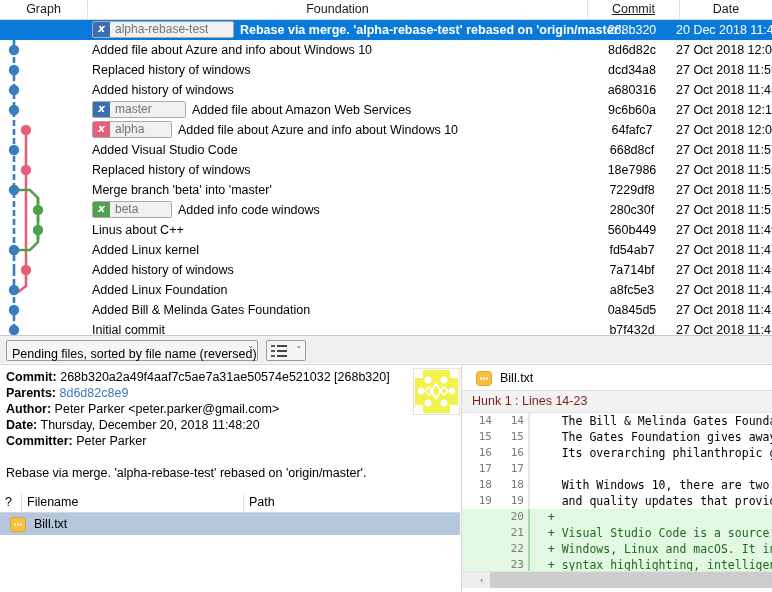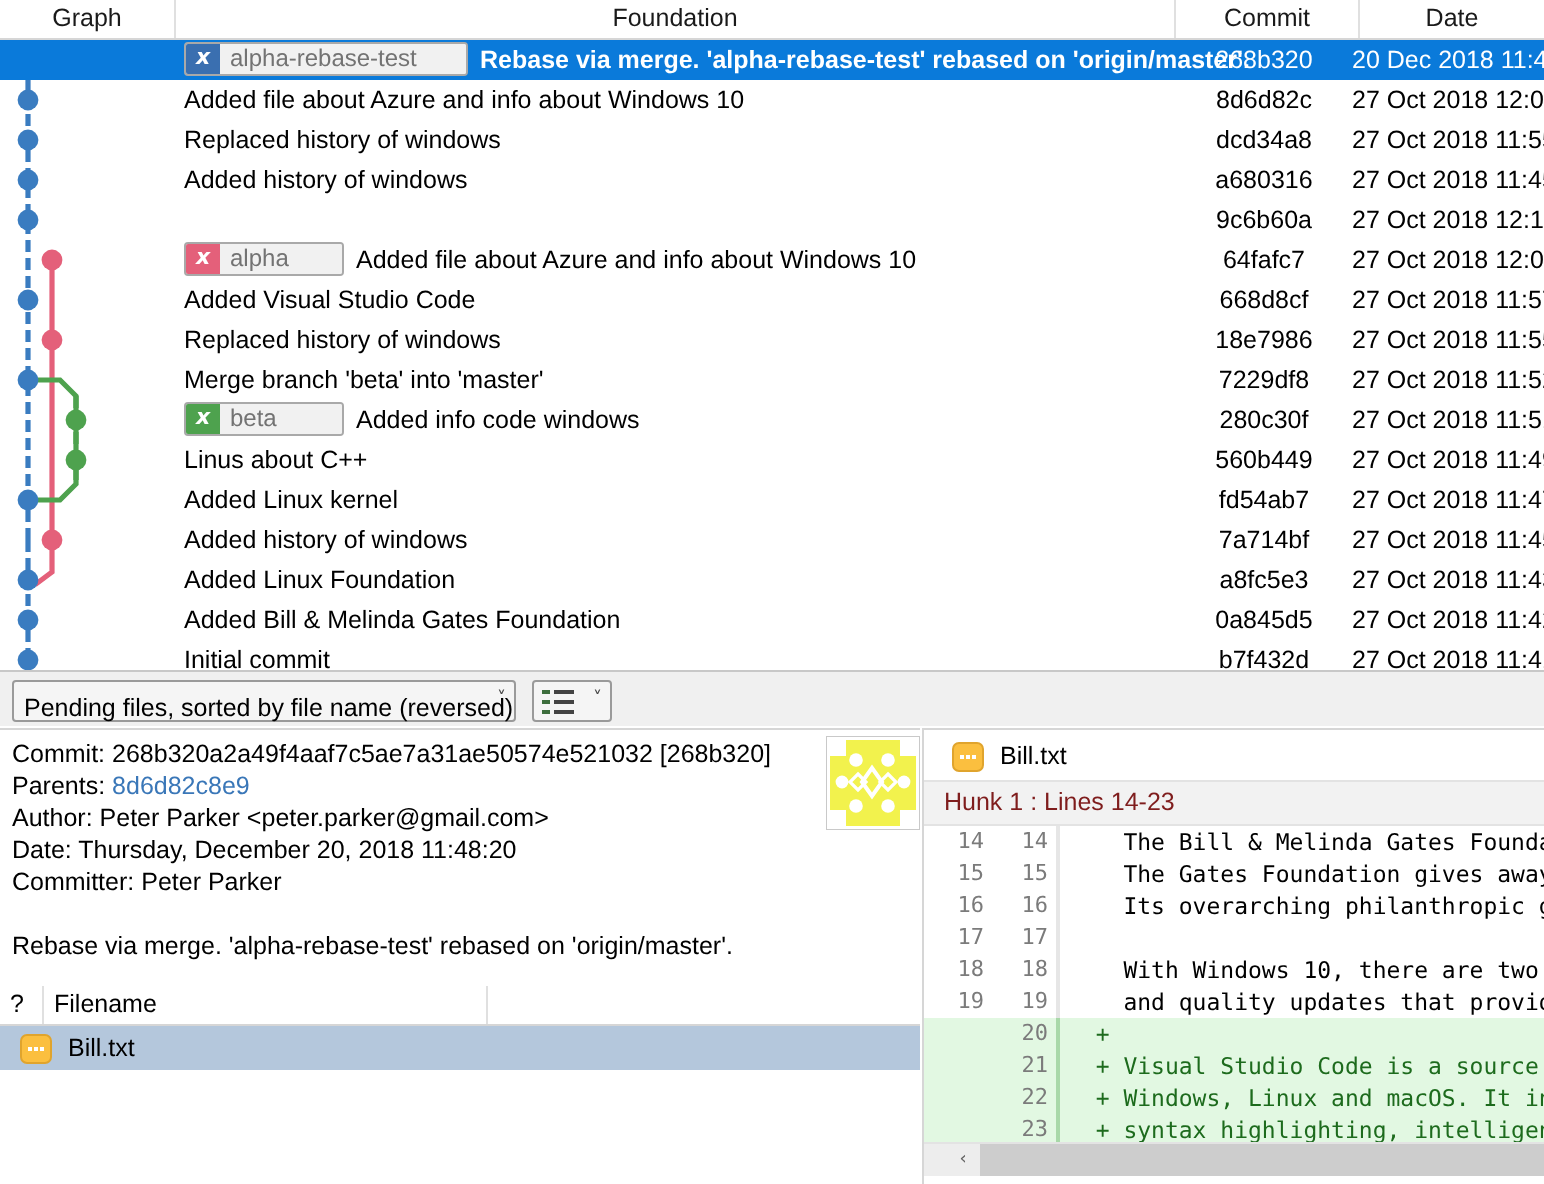--- a/index.html
+++ b/index.html
@@ -20,21 +20,21 @@
     box-sizing:border-box;
   }
   .hcell{
     position:absolute;top:0;height:19px;line-height:19px;
     font-size:12.5px;color:#1a1a1a;text-align:center;
     border-right:1px solid #e0e0e0;box-sizing:border-box;
     overflow:hidden;white-space:nowrap;
   }
   .hcell.graph{left:0;width:88px;}
   .hcell.desc{left:88px;width:500px;}
-  .hcell.commit{left:588px;width:92px;}
+  .hcell.commit{left:588px;width:92px;text-decoration:underline;}
   .hcell.date{left:680px;width:92px;border-right:none;}
 
   .rows{position:absolute;left:0;top:20px;width:772px;height:315px;background:#fff;overflow:hidden;}
   .row{position:relative;height:20px;width:772px;}
   .row.sel{background:#0a7ada;color:#ffffff;}
   .row .desc{
     position:absolute;left:88px;top:0;height:20px;line-height:20px;
     white-space:nowrap;overflow:hidden;
   }
   .row.sel .desc{font-weight:bold;}
@@ -100,21 +100,21 @@
   }
 
   
   .details{
     position:absolute;left:0;top:364px;width:460px;height:128px;
     background:#ffffff;border-top:1px solid #d6d6d6;
     box-sizing:border-box;overflow:hidden;
   }
   .dtext{position:absolute;left:6px;top:4px;font-size:12.5px;line-height:16px;white-space:nowrap;}
   .dline{height:16px;}
-  .dlab{font-weight:normal;}
+  .dlab{font-weight:bold;}
   .dlink{color:#3a77b8;}
   .dmsg{margin-top:16px;}
   .avatar{position:absolute;left:413px;top:368px;width:47px;height:47px;}
 
   
   .filehead{
     position:absolute;left:0;top:493px;width:460px;height:20px;
     background:#ffffff;border-bottom:1px solid #d6d6d6;box-sizing:border-box;
   }
   .fh{position:absolute;top:0;height:19px;line-height:19px;font-size:12.5px;
@@ -235,20 +235,21 @@
       <div class="date">27 Oct 2018 11:55</div>
     </div>
 
     <div class="row">
       <div class="desc"><span class="desc-inner"><span>Added history of windows</span></span></div>
       <div class="commit">a680316</div>
       <div class="date">27 Oct 2018 11:45</div>
     </div>
 
     <div class="row">
+      <div class="desc"><span class="desc-inner"><span class="badge w-mid"><span class="bico" style="background:#3a6fb0">x</span><span class="btxt">master</span></span><span>Added file about Amazon Web Services</span></span></div>
       <div class="commit">9c6b60a</div>
       <div class="date">27 Oct 2018 12:12</div>
     </div>
 
     <div class="row">
       <div class="desc"><span class="desc-inner"><span class="badge w-sm"><span class="bico" style="background:#e4607a">x</span><span class="btxt">alpha</span></span><span>Added file about Azure and info about Windows 10</span></span></div>
       <div class="commit">64fafc7</div>
       <div class="date">27 Oct 2018 12:06</div>
     </div>
 
@@ -375,20 +376,21 @@
       <circle cx="39" cy="23" r="3.2" fill="#ffffff"></circle>
       <path d="M23 16 L28 23 L23 30 L18 23 Z" fill="none" stroke="#ffffff" stroke-width="2"></path>
       <path d="M16 19 L20 23 L16 27 L12 23 Z" fill="none" stroke="#ffffff" stroke-width="1.6"></path>
       <path d="M31 19 L35 23 L31 27 L27 23 Z" fill="none" stroke="#ffffff" stroke-width="1.6"></path>
     </svg>
   </div>
 
   <div class="filehead">
     <div class="fh q">?</div>
     <div class="fh name">Filename</div>
+    <div class="fh path">Path</div>
   </div>
   <div class="filerows">
     <div class="frow sel">
       <span class="ficon">
         <svg width="16" height="15" viewBox="0 0 16 15">
           <rect x="0.5" y="0.5" width="15" height="14" rx="3" fill="#fbbf3f" stroke="#e0a42d"></rect>
           <rect x="4" y="6.5" width="2" height="2" fill="#ffffff"></rect>
           <rect x="7" y="6.5" width="2" height="2" fill="#ffffff"></rect>
           <rect x="10" y="6.5" width="2" height="2" fill="#ffffff"></rect>
         </svg>

